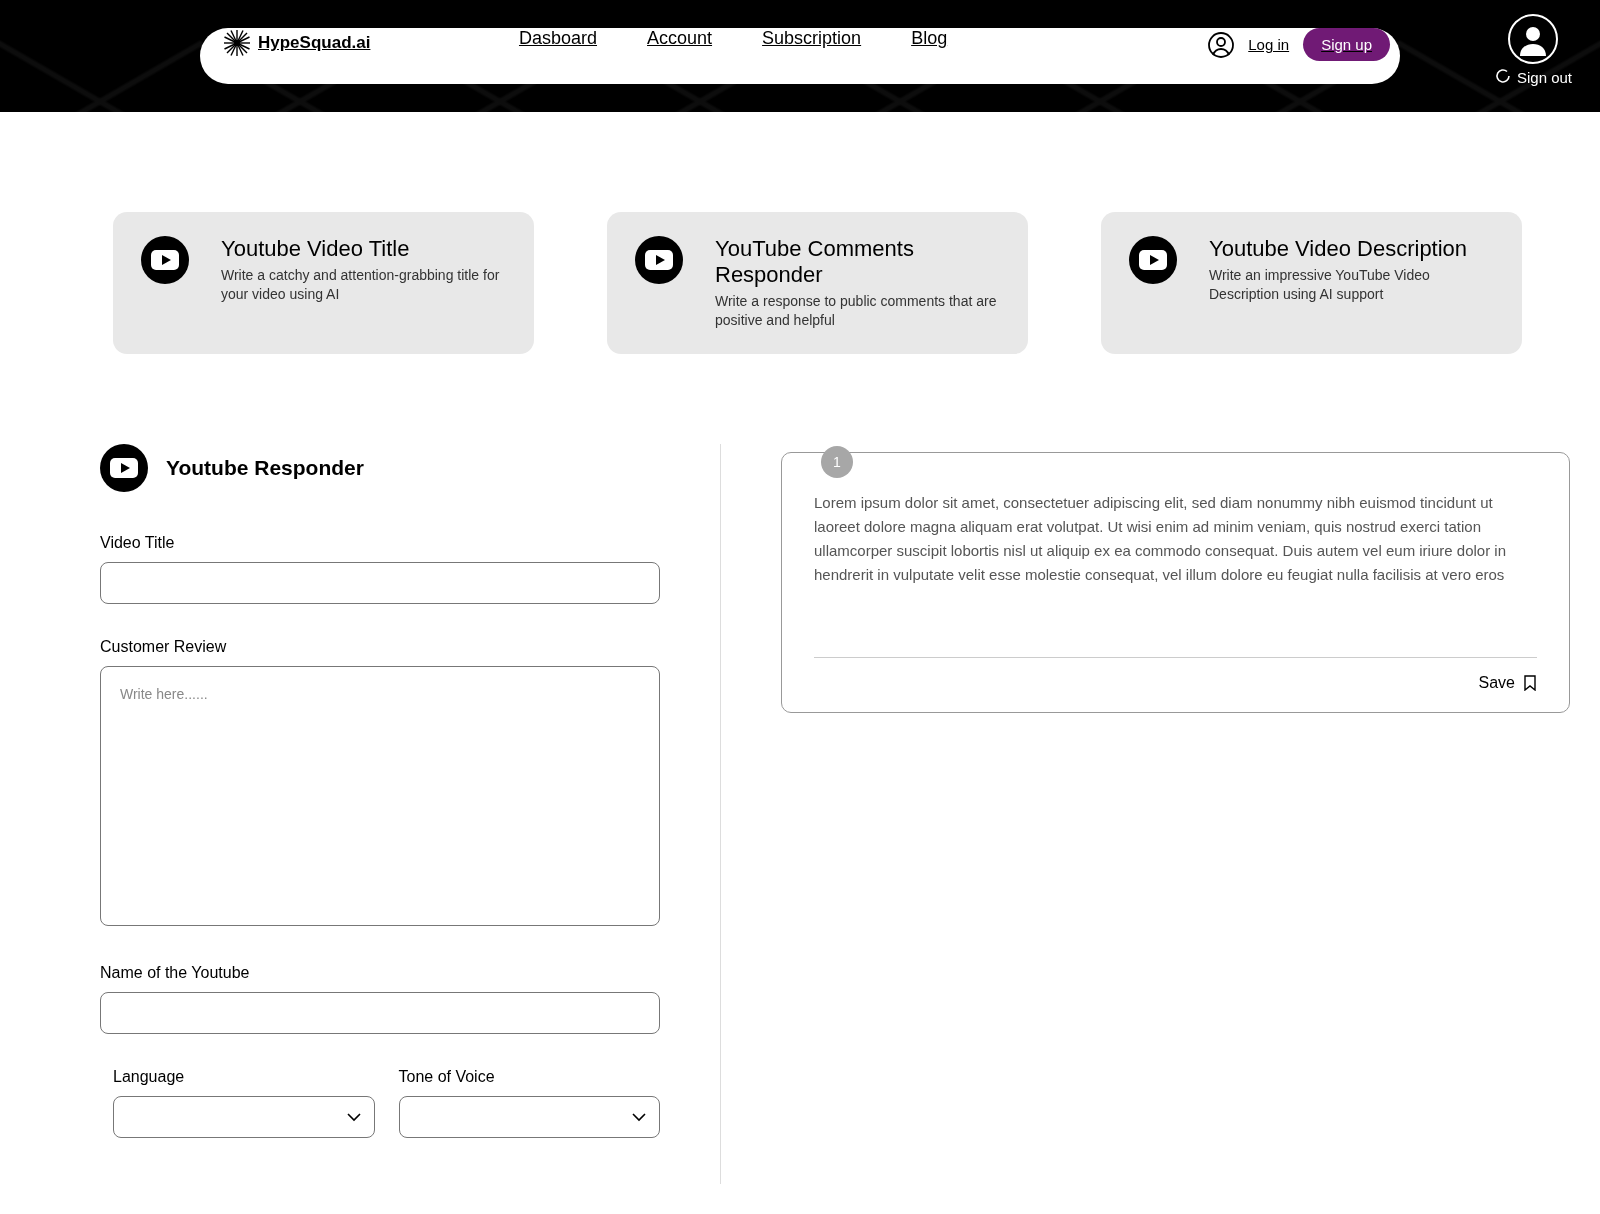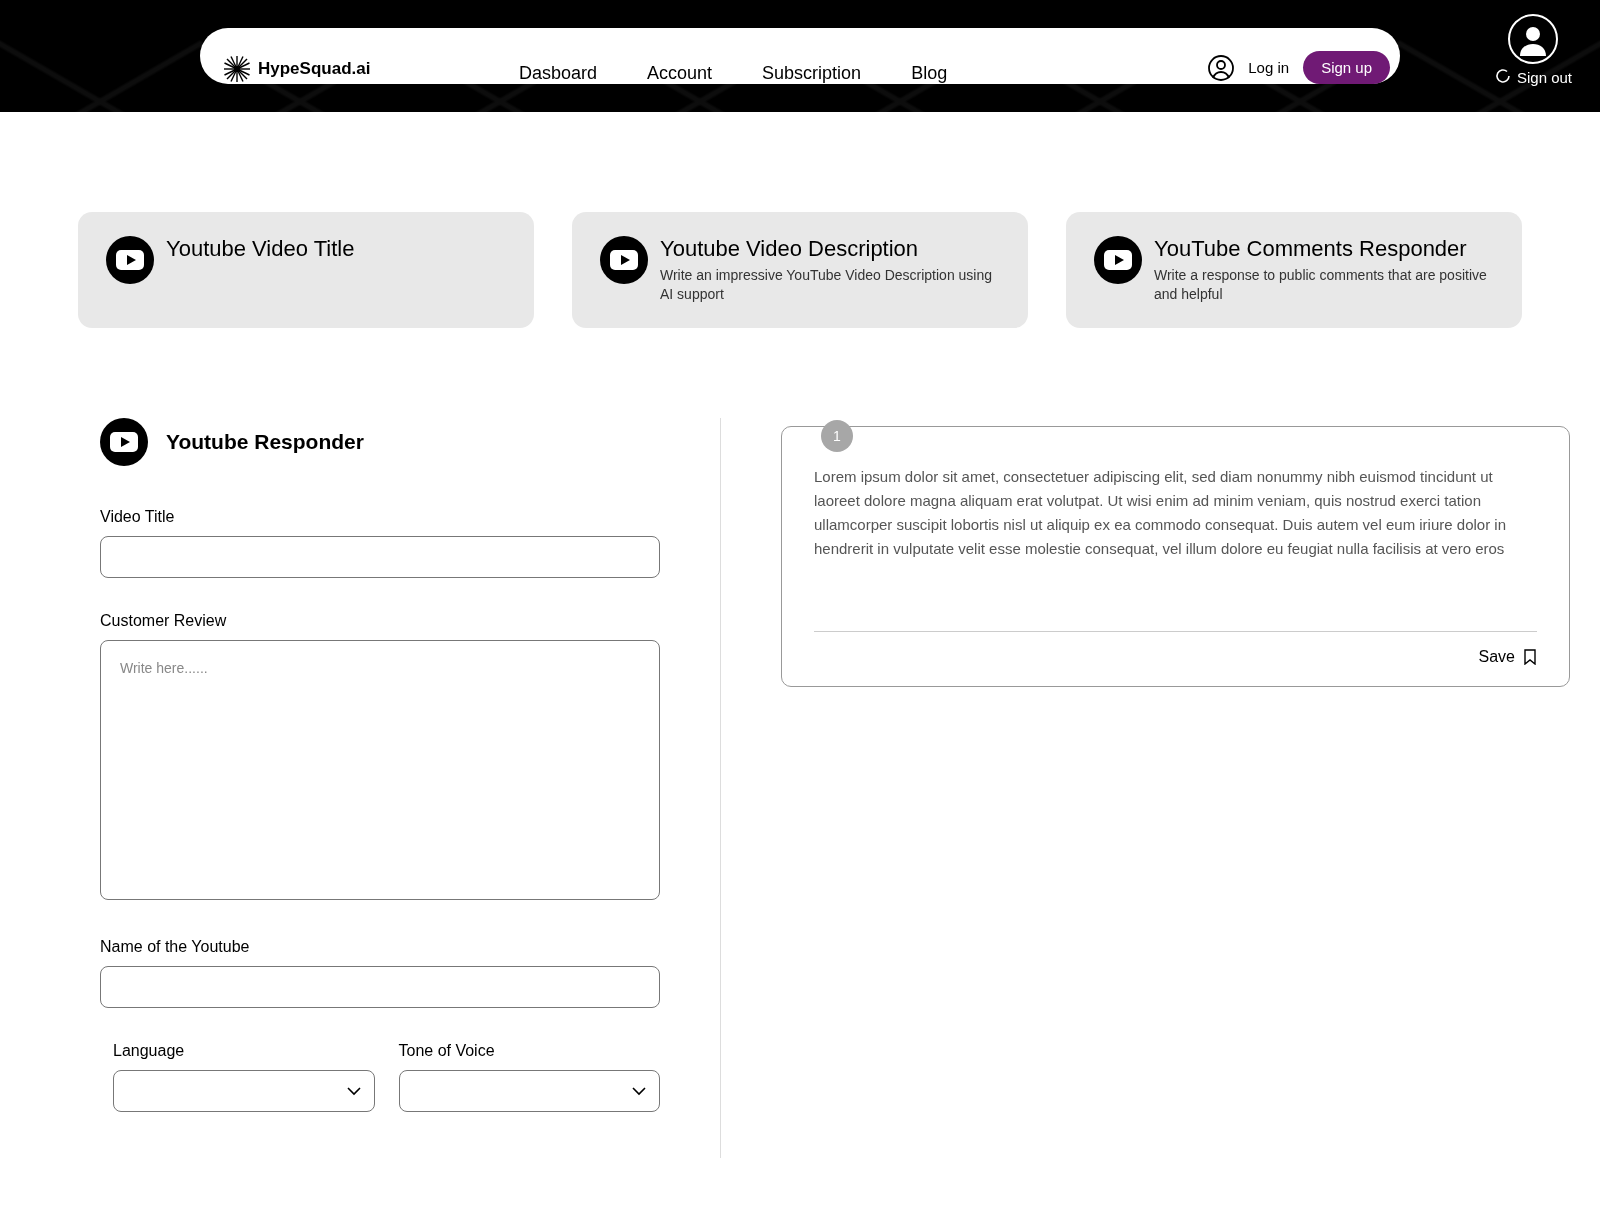--- a/index.html
+++ b/index.html
@@ -20,24 +20,25 @@
       linear-gradient(-30deg, transparent 48%, #222 49%, #222 50%, transparent 51%) 0 0 / 200px 200px;
     opacity: .4;
   }
   .nav-pill {
     position: relative;
     background: #fff;
     border-radius: 999px;
     height: 56px;
     margin-left: 200px;
     display: flex;
-    align-items: flex-end;
+    align-items: flex-start;
     padding: 0 10px 0 22px;
     gap: 36px;
     width: 1200px;
+    text-decoration: underline;
   }
   .logo {
     display: flex; align-items: center; gap: 6px;
     font-weight: 600; font-size: 17px;
   }
   .logo-mark svg { display: block; }
   .nav-links {
     display: flex; gap: 50px;
     margin-left: auto; margin-right: auto;
     font-size: 18px;
@@ -70,23 +71,24 @@
 
   
   .cards-row {
     display: flex; gap: 38px;
     padding: 100px 78px 0 78px;
   }
   .feature-card {
     background: #e8e8e8;
     border-radius: 14px;
     padding: 24px 28px;
-    display: flex; align-items: flex-start; gap: 12px;
+    display: flex; align-items: flex-start; gap: 32px;
     flex: 1;
     cursor: pointer;
+    margin-left: 35px;
   }
   .yt-circle {
     width: 48px; height: 48px; border-radius: 50%;
     background: #000; display: flex; align-items: center; justify-content: center;
     flex-shrink: 0;
   }
   .yt-circle svg { display: block; }
   .card-title { font-size: 22px; font-weight: 500; margin-bottom: 4px; }
   .card-desc { font-size: 14px; color: #333; line-height: 1.35; }
 
@@ -241,44 +243,45 @@
 <div class="cards-row">
   <div class="feature-card">
     <div class="yt-circle">
       <svg width="28" height="20" viewBox="0 0 28 20">
           <rect width="28" height="20" rx="5" fill="#fff"></rect>
           <polygon points="11,5 20,10 11,15" fill="#000"></polygon>
         </svg>
     </div>
     <div>
       <div class="card-title">Youtube Video Title</div>
+      <div class="card-desc">Write a catchy and attention-grabbing title for your video using AI</div>
     </div>
   </div>
   <div class="feature-card">
     <div class="yt-circle">
       <svg width="28" height="20" viewBox="0 0 28 20">
           <rect width="28" height="20" rx="5" fill="#fff"></rect>
           <polygon points="11,5 20,10 11,15" fill="#000"></polygon>
         </svg>
     </div>
     <div>
-      <div class="card-title">Youtube Video Description</div>
-      <div class="card-desc">Write an impressive YouTube Video Description using AI support</div>
+      <div class="card-title">YouTube Comments Responder</div>
+      <div class="card-desc">Write a response to public comments that are positive and helpful</div>
     </div>
   </div>
   <div class="feature-card">
     <div class="yt-circle">
       <svg width="28" height="20" viewBox="0 0 28 20">
           <rect width="28" height="20" rx="5" fill="#fff"></rect>
           <polygon points="11,5 20,10 11,15" fill="#000"></polygon>
         </svg>
     </div>
     <div>
-      <div class="card-title">YouTube Comments Responder</div>
-      <div class="card-desc">Write a response to public comments that are positive and helpful</div>
+      <div class="card-title">Youtube Video Description</div>
+      <div class="card-desc">Write an impressive YouTube Video Description using AI support</div>
     </div>
   </div>
 </div>
 
 <div class="main-area">
   <div class="left-col">
     <div class="section-head">
       <div class="yt-circle">
         <svg width="28" height="20" viewBox="0 0 28 20">
             <rect width="28" height="20" rx="5" fill="#fff"></rect>

